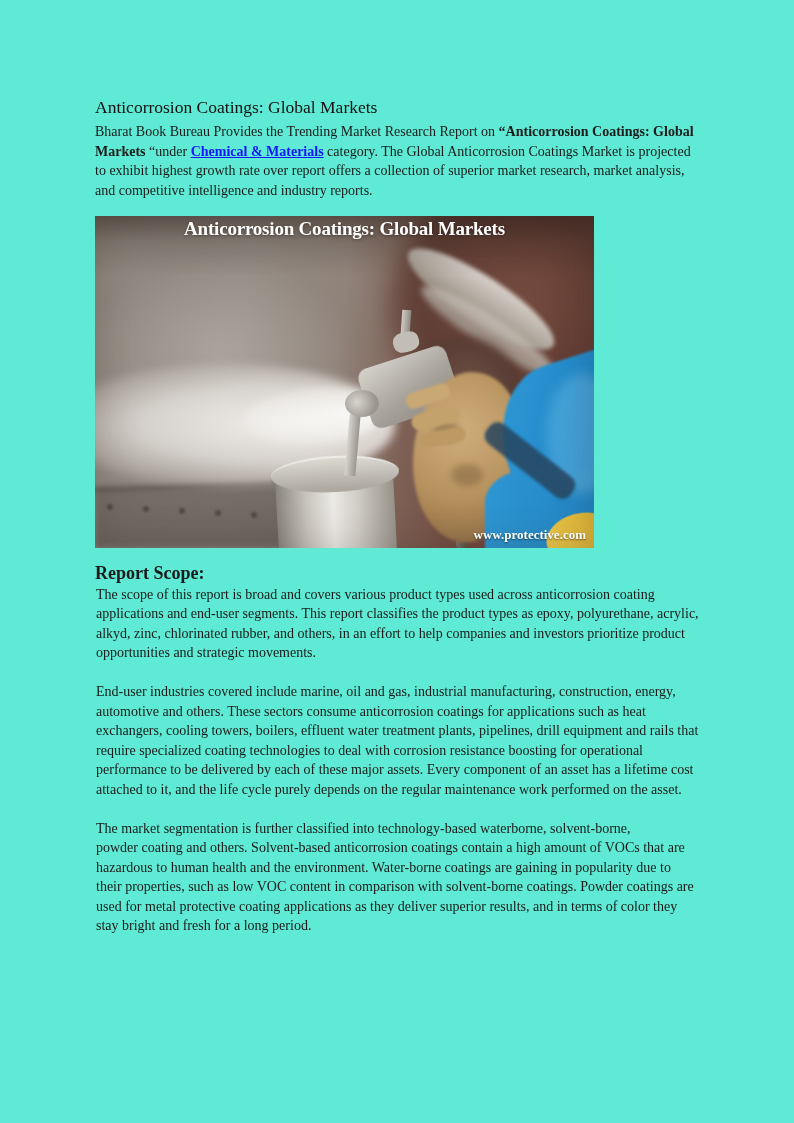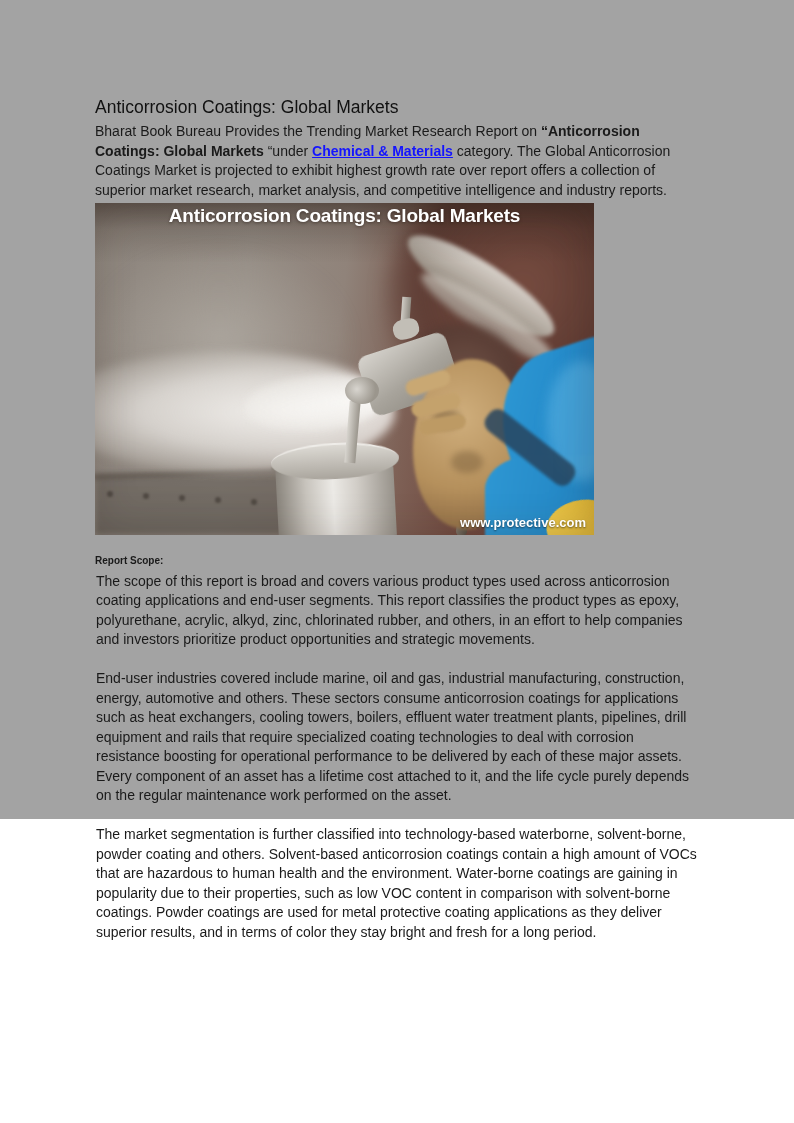--- a/index.html
+++ b/index.html
@@ -4,46 +4,47 @@
 <style>
   * { margin: 0; padding: 0; box-sizing: border-box; }
   html, body { background: #ffffff; }
   body {
     width: 794px; height: 1123px;
     font-family: "Liberation Sans", "DejaVu Sans", sans-serif;
     color: #1a1a1a;
   }
   .page {
     position: relative;
-    width: 794px; height: 819px;
-    background: #a3a3a3;
+    width: 794px; height: 1123px;
+    background: #5eead4;
     padding: 96px 94px 0 95px;
+    font-family: Liberation Serif, serif;
   }
   .page-title {
     font-size: 17.5px;
     font-weight: 400;
     line-height: 23px;
     color: #111111;
     margin-bottom: 3px;
   }
   .body-text {
     font-size: 14px;
     line-height: 19.5px;
     color: #1a1a1a;
   }
-  .intro { margin-bottom: 3px; }
+  .intro { margin-bottom: 16px; }
   .intro strong { font-weight: 700; }
   a.doc-link {
     color: #1414FF;
     font-weight: 700;
     text-decoration: underline;
     cursor: pointer;
   }
   .section-heading {
-    font-size: 10px;
+    font-size: 18px;
     font-weight: 700;
     line-height: 19.5px;
     margin: 0;
   }
   .para { margin: 1px; }
   .para + .para { margin-top: 19.5px; }
   .preline { white-space: pre-line; }
 
   
   .hero {

